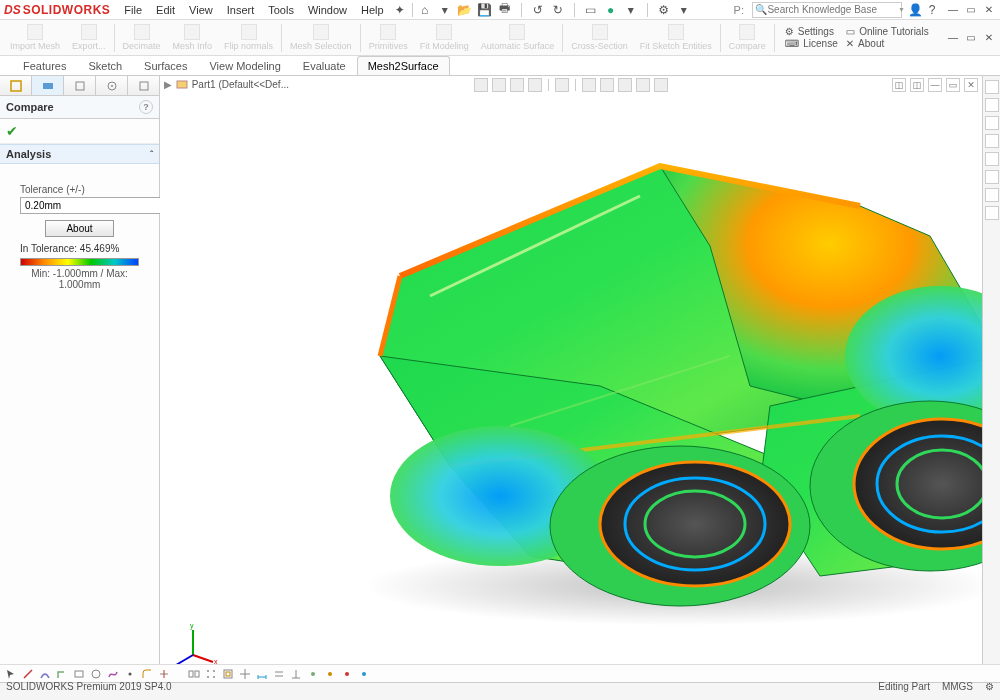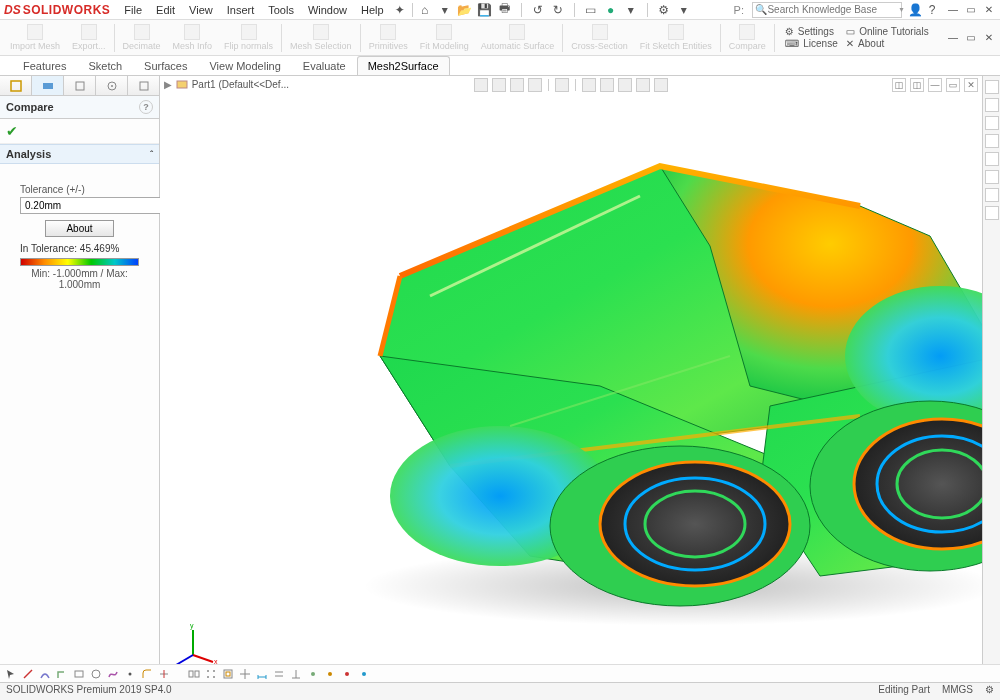--- a/index.html
+++ b/index.html
@@ -77,21 +77,21 @@
   .model-svg { position:absolute; top:0; left:0;}
   
   
   .right-tools { width:18px; background:#f5f5f5; border-left:1px solid #ccc; display:flex; flex-direction:column; align-items:center; padding-top:4px; gap:4px;}
   .rt-icon{width:14px;height:14px;border:1px solid #ccc;background:#fff;cursor:pointer;}
 
   
   .triad { position:absolute; bottom:12px; left:8px; width:50px; height:50px;}
 
   
-  .statusbar { height:18px; background:#f5f5f5; border-top:1px solid #ccc; display:flex; align-items:flex-start; padding:1px 6px; font-size:10px; color:#555; gap:12px;}
+  .statusbar { height:18px; background:#f5f5f5; border-top:1px solid #ccc; display:flex; align-items:flex-end; padding:8px 6px; font-size:10px; color:#555; gap:12px;}
   .statusbar .spacer{flex:1;}
   .sb-toolbar { height:18px; background:#fdfdfd; border-top:1px solid #ddd; display:flex; align-items:center; padding:0 4px; gap:3px; position:absolute; bottom:18px; left:0; right:0;}
   .sb-icon{width:14px;height:14px;cursor:pointer; display:flex;align-items:center;justify-content:center;}
   .sb-icon svg{width:12px;height:12px;}
 </style>
 </head>
 <body>
 
 <div class="titlebar">
   <div class="logo">

